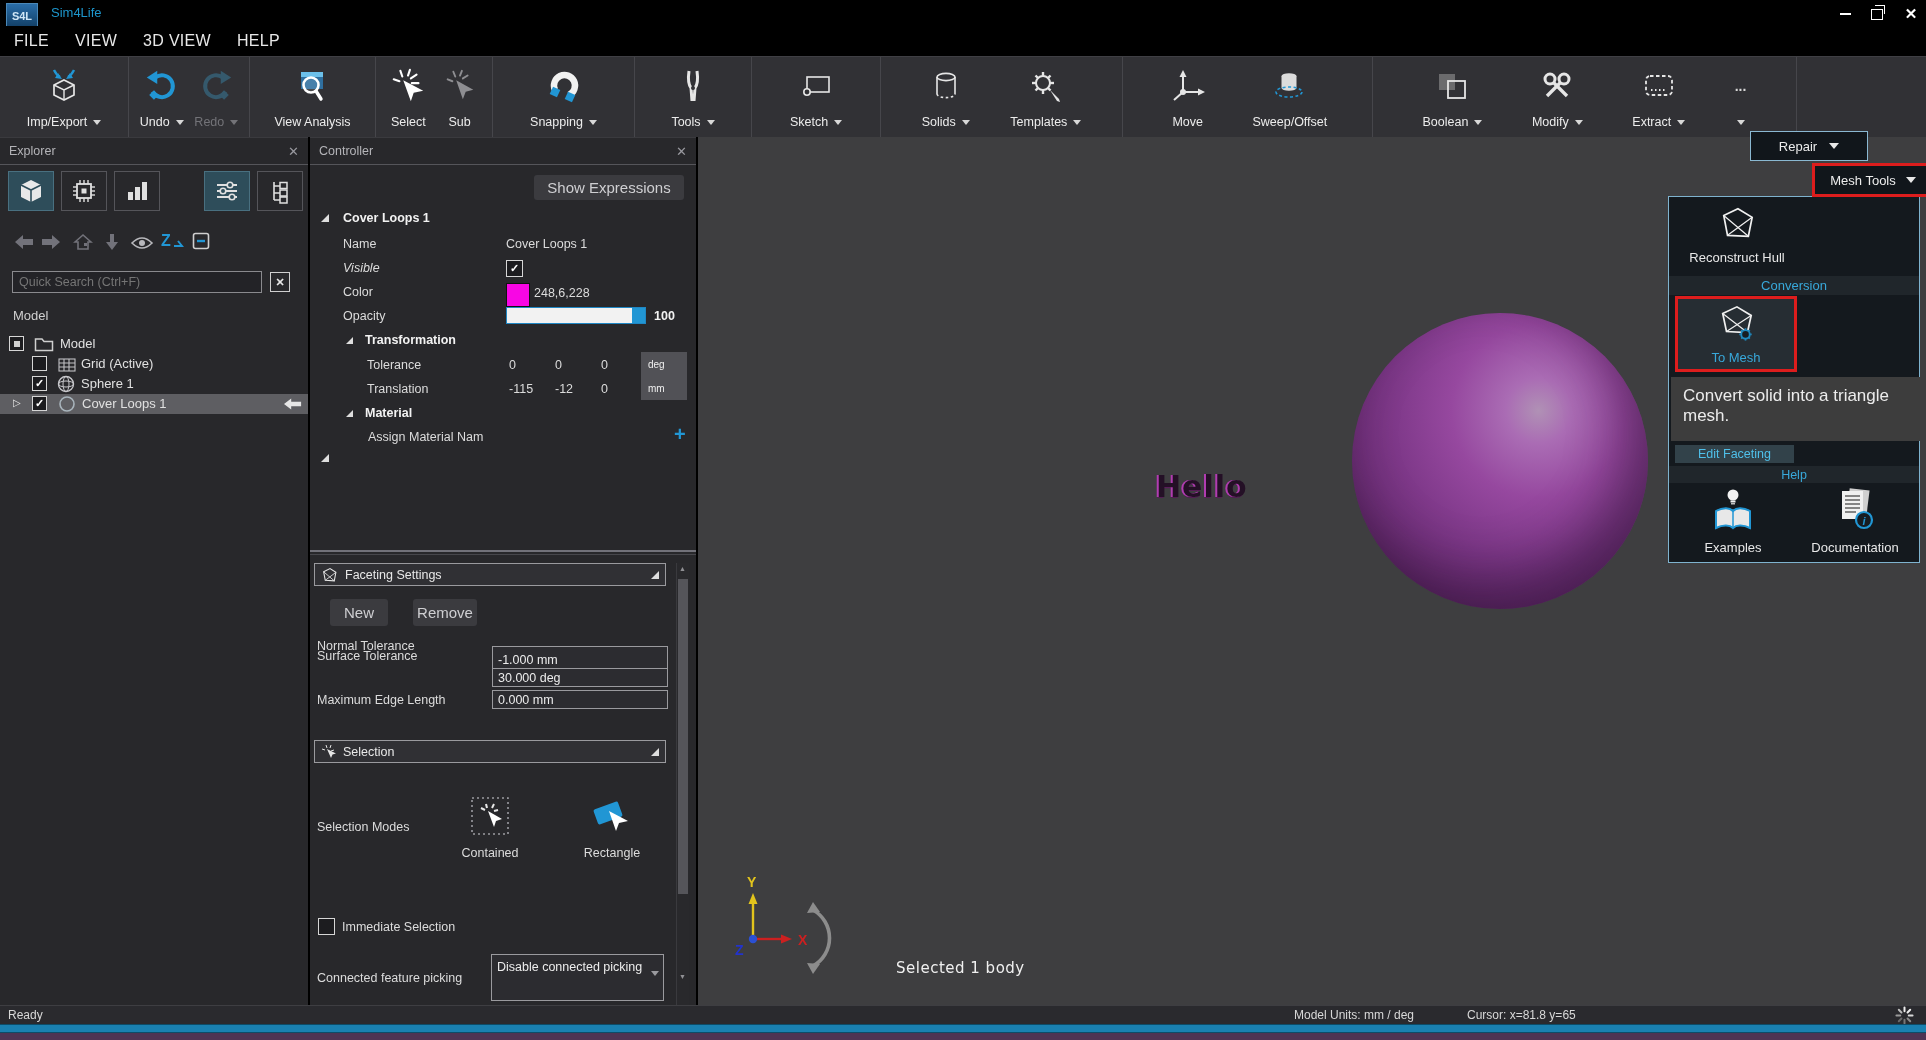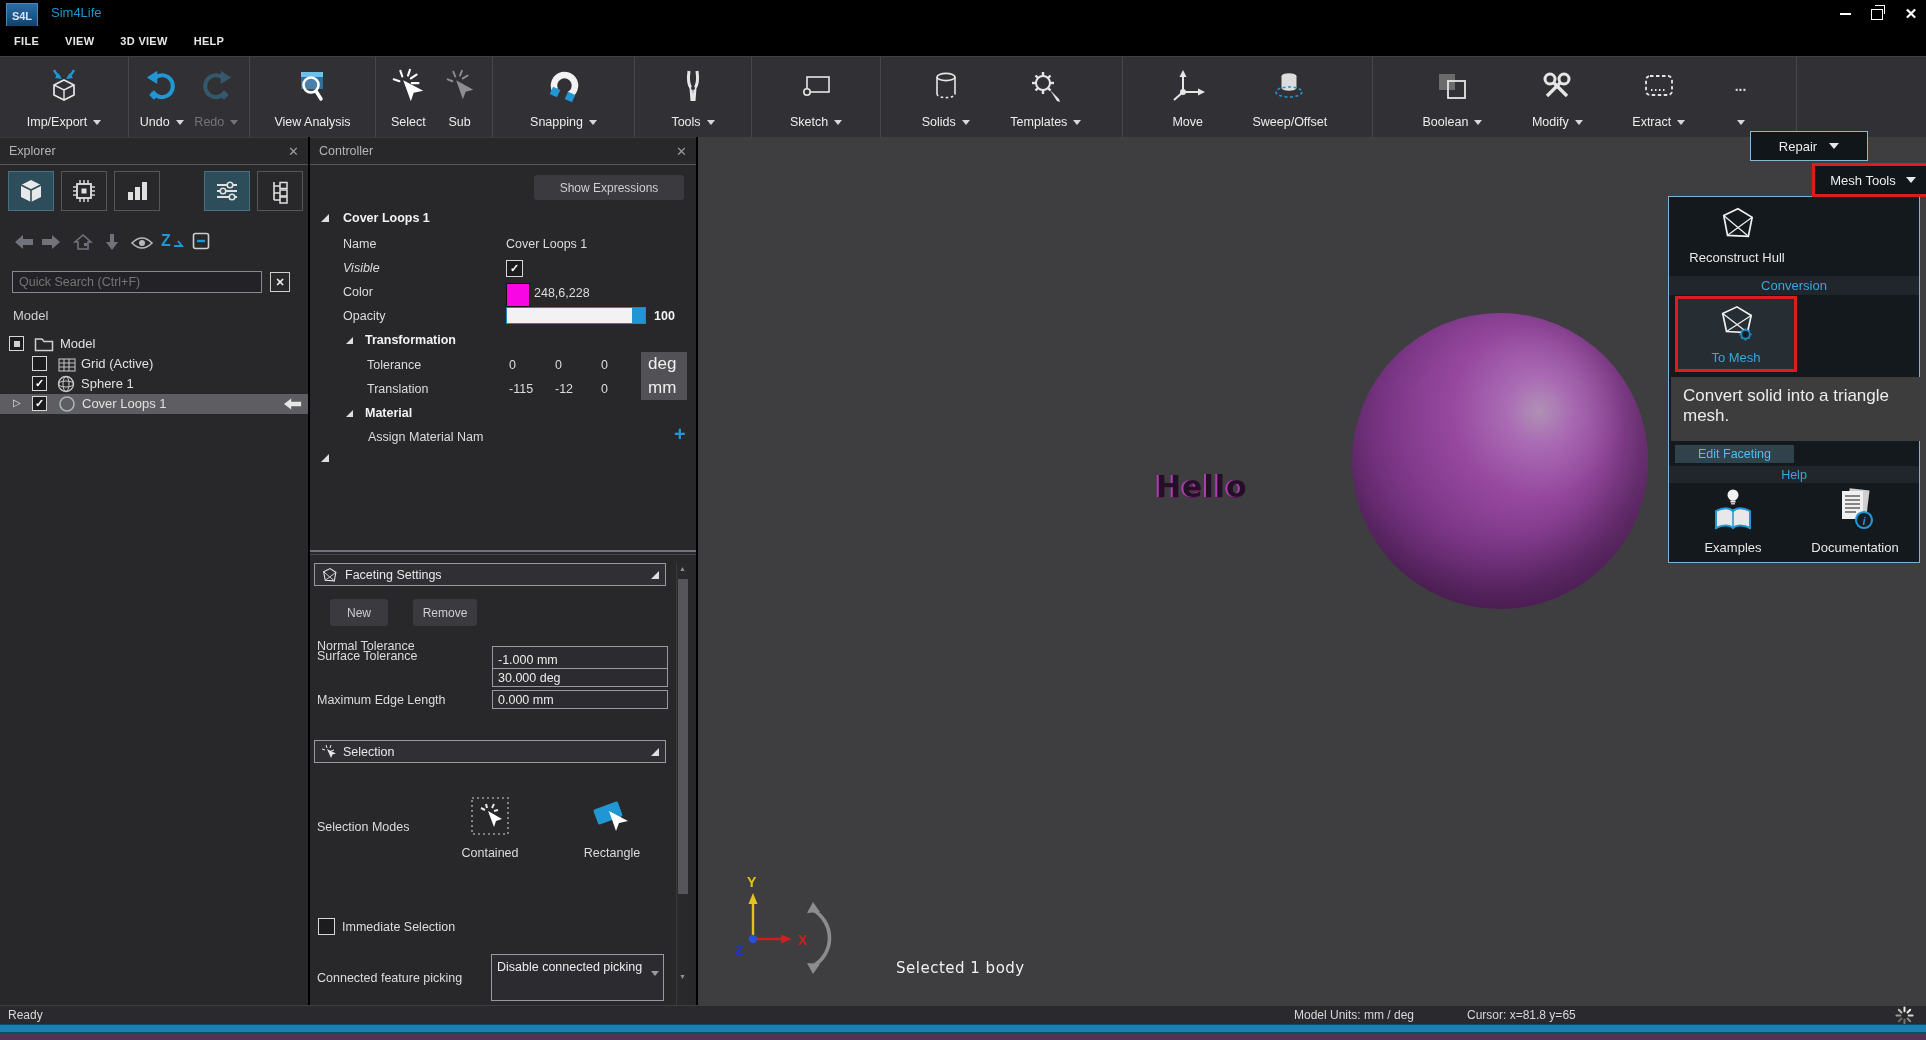--- a/index.html
+++ b/index.html
@@ -8,21 +8,21 @@
   .abs{position:absolute;}
   svg{display:block;}
   
   #titlebar{left:0;top:0;width:1926px;height:26px;background:#000;}
   #logo{left:6px;top:3px;width:30px;height:23px;background:linear-gradient(#2a6da8,#123f66);
         border:1px solid #4a88b8;color:#cfe6f6;font-size:11px;font-weight:bold;
         display:flex;align-items:center;justify-content:center;}
   #apptitle{left:51px;top:5px;color:#1d96cc;font-size:13px;}
   .wbtn{top:6px;width:26px;height:16px;display:flex;align-items:center;justify-content:center;color:#fff;}
   #menubar{left:0;top:26px;width:1926px;height:30px;background:#000;display:flex;align-items:center;padding-left:14px;box-sizing:border-box;}
-  .menuitem{color:#e8e8e8;font-size:11px;margin-right:26px;letter-spacing:.3px;font-weight:bold;}
+  .menuitem{color:#e8e8e8;font-size:16px;margin-right:26px;letter-spacing:.3px;}
   
   #toolbar{left:0;top:56px;width:1926px;height:81px;background:#313135;border-top:1px solid #3f3f44;display:flex;box-sizing:border-box;}
   .tgroup{display:flex;height:100%;border-right:1px solid #46464b;box-sizing:border-box;justify-content:space-evenly;}
   .titem{display:flex;flex-direction:column;align-items:center;justify-content:flex-start;padding-top:4px;}
   .ticon{height:50px;display:flex;align-items:center;justify-content:center;}
   .tlabel{height:22px;display:flex;align-items:center;font-size:12.5px;color:#ececec;white-space:nowrap;}
   .tlabel.dis{color:#737378;}
   .caret{width:0;height:0;border-left:4px solid transparent;border-right:4px solid transparent;border-top:5px solid #d8d8d8;margin-left:6px;}
   .caret.dis{border-top-color:#737378;}
   
@@ -35,27 +35,27 @@
           display:flex;align-items:center;justify-content:center;background:#28282b;}
   .tabbtn.sel{background:#2e4d5a;border-color:#5b86979e;}
   .searchbox{position:absolute;background:#232327;border:1px solid #8a8a8e;color:#9a9a9e;font-size:12.5px;
              padding:0 6px;box-sizing:border-box;}
   .treerow{position:absolute;left:0;width:308px;height:20px;font-size:13px;color:#e0e0e0;}
   .cb{position:absolute;width:15px;height:15px;border:1.5px solid #d6d6d6;background:#1c1c1f;box-sizing:border-box;
       display:flex;align-items:center;justify-content:center;color:#fff;font-size:11px;font-weight:bold;line-height:1;}
   .row{position:absolute;height:20px;display:flex;align-items:center;font-size:12.5px;color:#dcdcdc;white-space:nowrap;}
   .bold{font-weight:bold;color:#f2f2f2;}
   .tri{width:0;height:0;border-left:8px solid transparent;border-bottom:8px solid #dedede;}
-  .btn{position:absolute;background:#3b3b3f;border-radius:3px;color:#cfcfd2;font-size:12px;
+  .btn{position:absolute;background:#3b3b3f;border-radius:3px;color:#cfcfd2;font-size:15px;
        display:flex;align-items:center;justify-content:center;}
   .field{position:absolute;background:#2c2c30;border:1px solid #9a9a9e;color:#ececec;font-size:12.5px;
          padding:0 5px;box-sizing:border-box;font-family:"Liberation Sans",sans-serif;}
   .secthead{position:absolute;border:1px solid #9a9a9e;background:#303034;display:flex;align-items:center;
             padding:0 6px;box-sizing:border-box;font-size:12.5px;color:#e8e8e8;}
-  .unitbox{position:absolute;background:#515156;color:#f0f0f0;font-size:17px;display:flex;align-items:center;padding-left:7px;box-sizing:border-box;}
+  .unitbox{position:absolute;background:#515156;color:#f0f0f0;font-size:10px;display:flex;align-items:center;padding-left:7px;box-sizing:border-box;}
   
   #meshpanel{left:1668px;top:196px;width:252px;height:367px;background:#14191e;border:1px solid #7fb3cf;box-sizing:border-box;z-index:60;}
   .cyan{color:#38a8da;}
   .popitem{position:absolute;display:flex;flex-direction:column;align-items:center;}
   
   #statusbar{left:0;top:1005px;width:1926px;height:19px;background:#2a2a2e;border-top:1px solid #3e3e42;box-sizing:border-box;}
   .sbtext{position:absolute;top:2px;font-size:12px;color:#d8d8d8;}
 </style>
 </head>
 <body>

